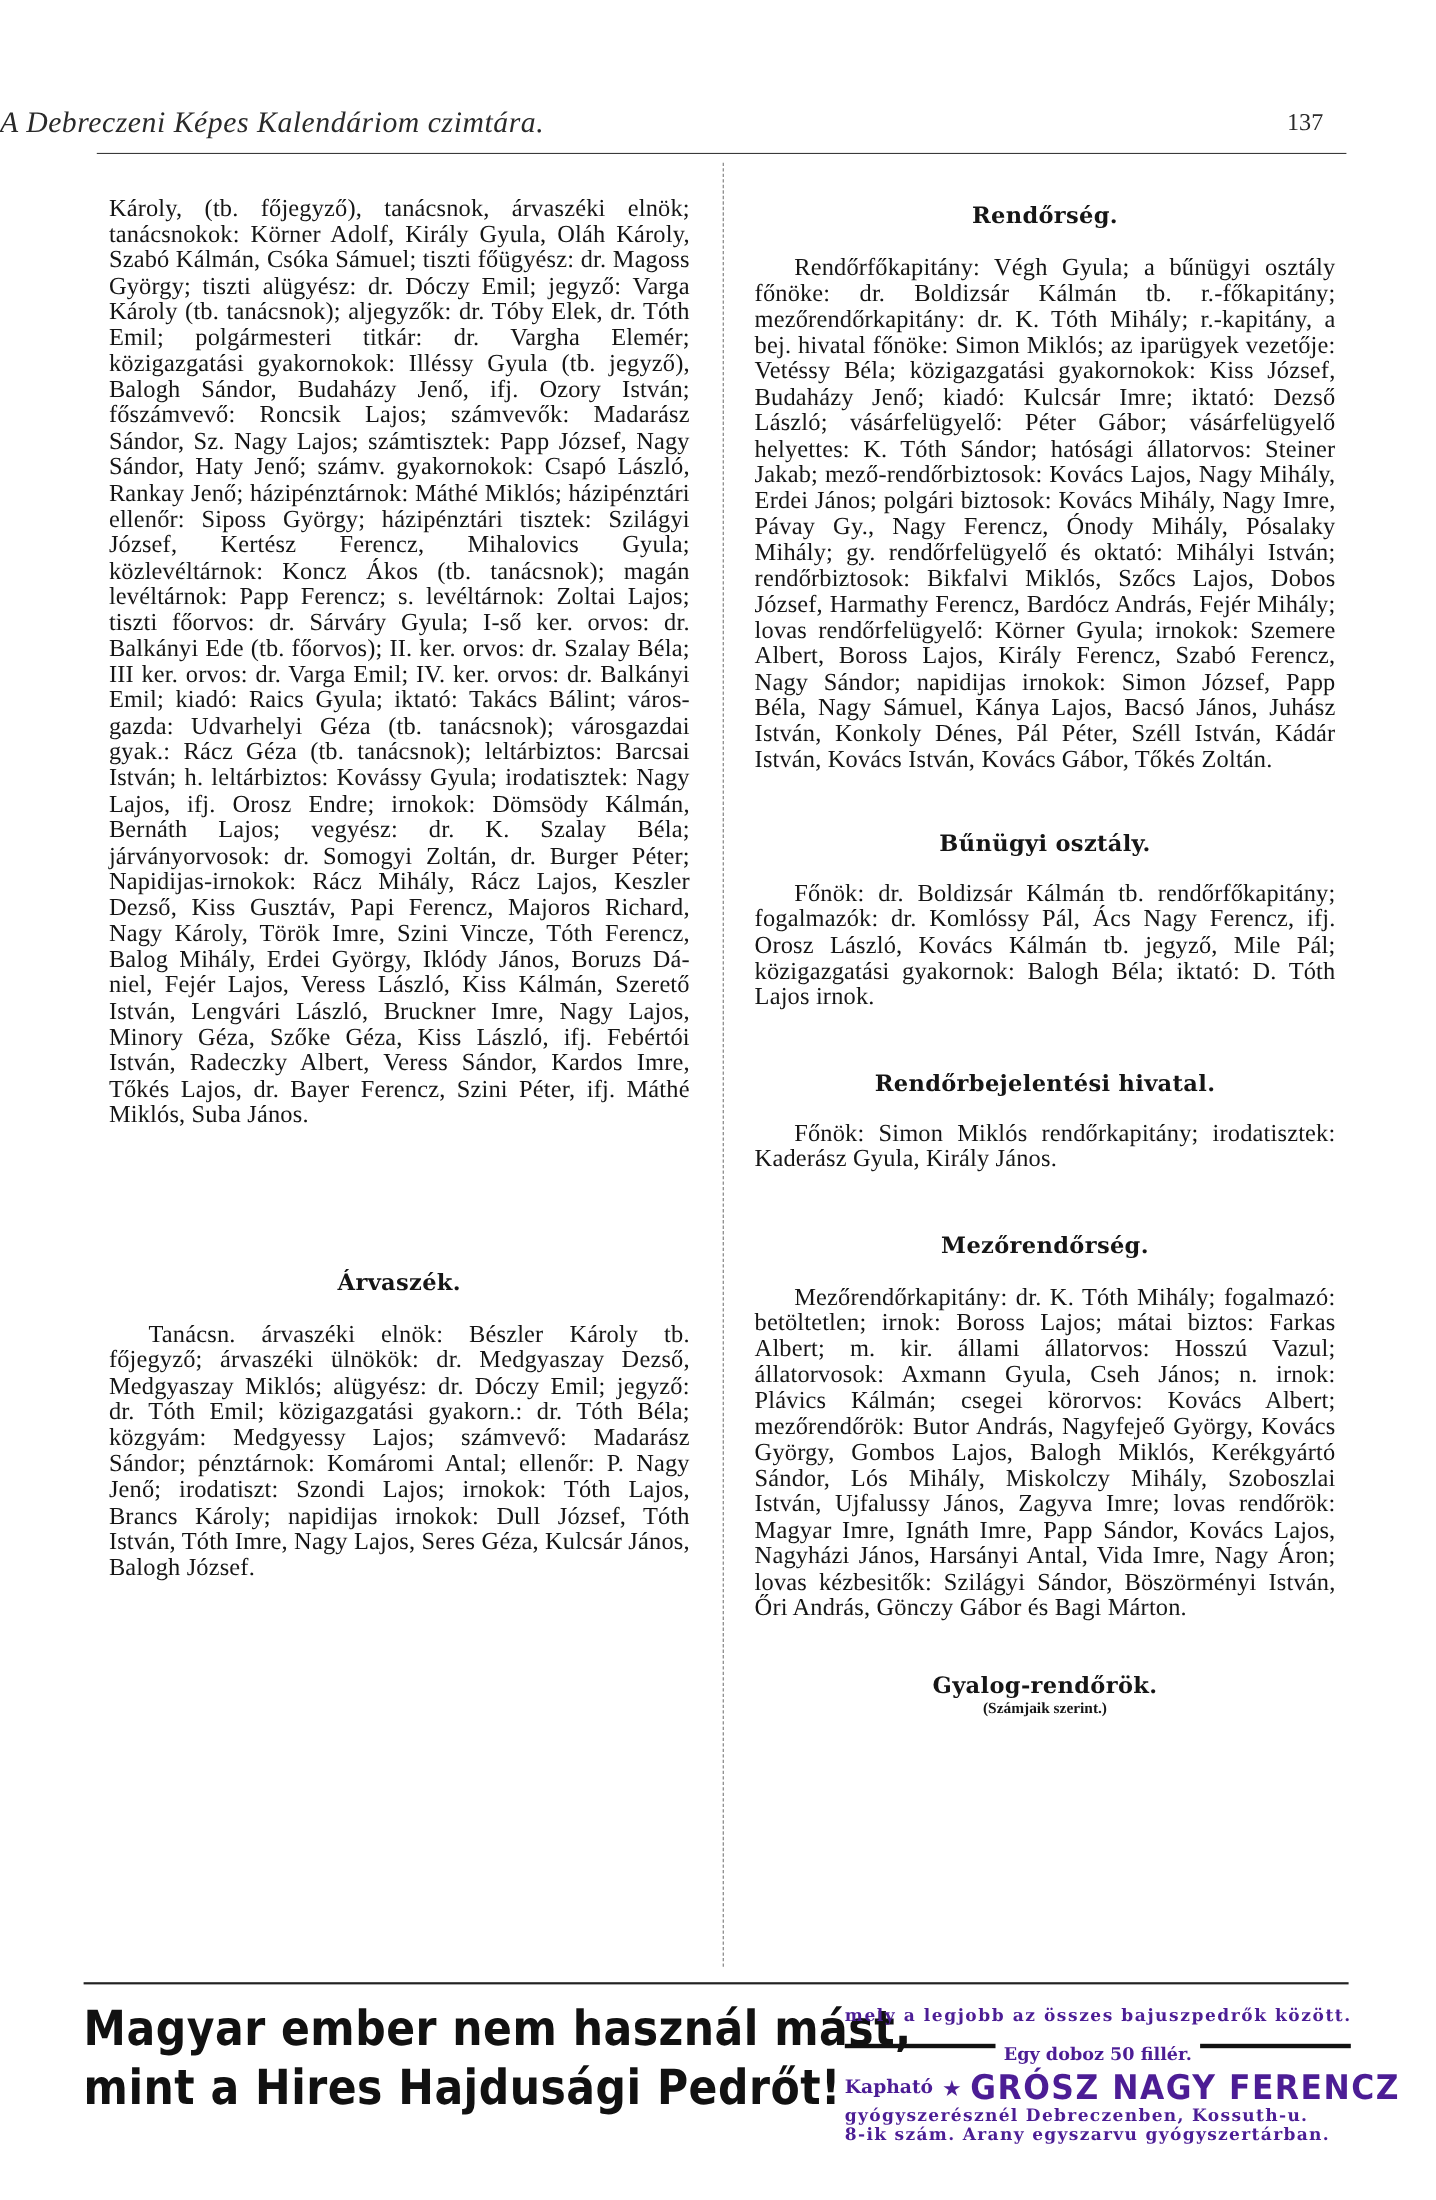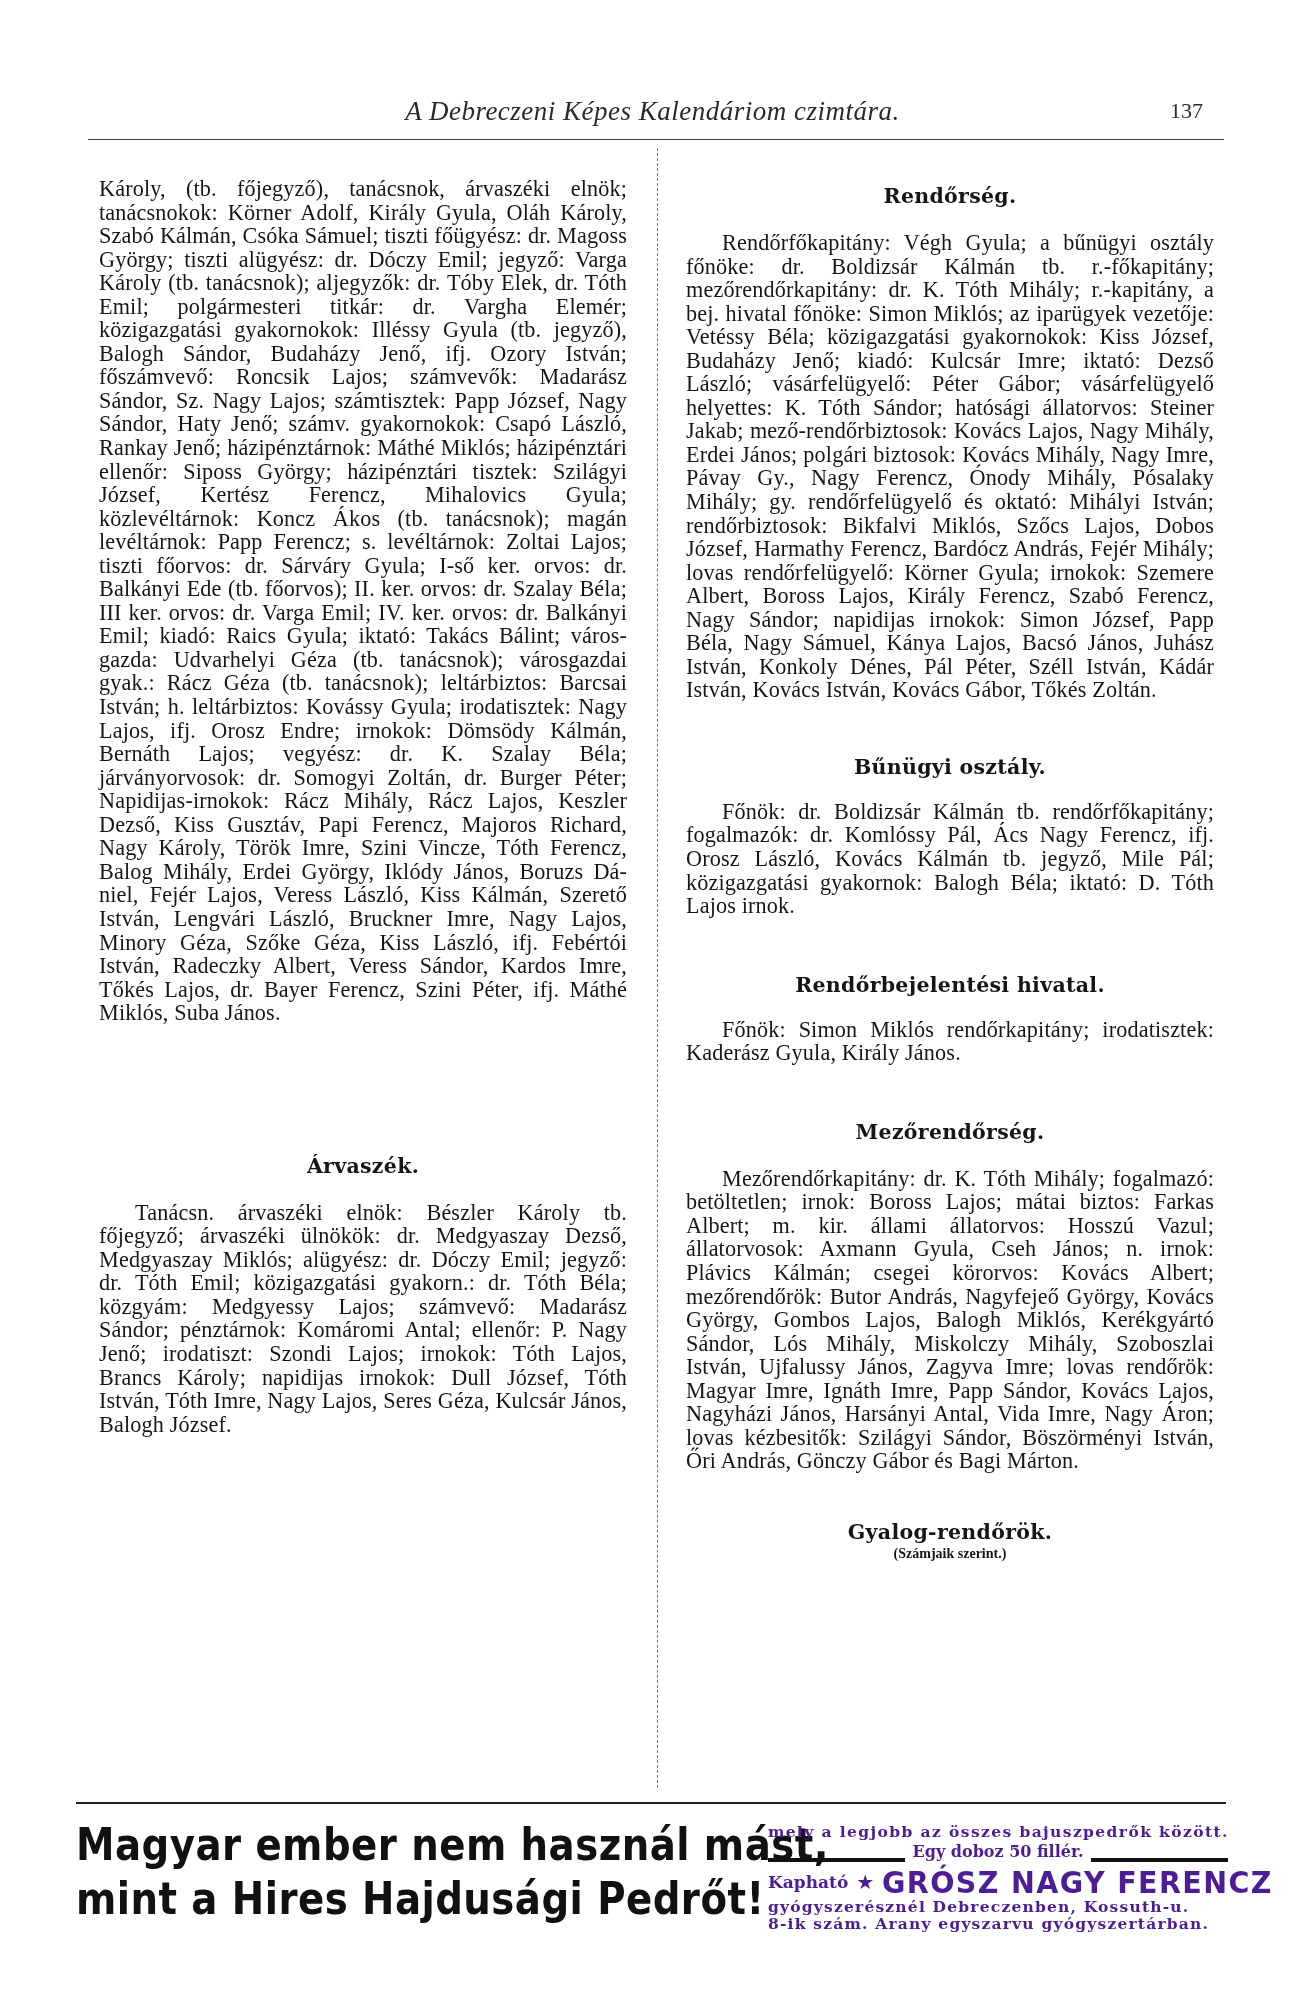--- a/index.html
+++ b/index.html
@@ -1,38 +1,38 @@
 <!DOCTYPE html>
 <html><head>
 <meta charset="utf-8">
 <style>
   html, body { margin:0; padding:0; background:#ffffff; }
   body { width:1305px; height:2000px; position:relative; overflow:hidden; color:#161616;
          font-family:"DejaVu Serif","Liberation Serif",serif; }
-  .header-title { position:absolute; left:0; width:1305px; top:96px; text-align:center;
+  .header-title { position:absolute; left:0; width:1305px; top:96px; text-align:left;
     font-family:"Liberation Serif","DejaVu Serif",serif; font-style:italic; font-size:27px; letter-spacing:0.5px; color:#2a2a2a; }
   .page-number { position:absolute; left:1170px; top:98px; font-size:22px; font-family:"Liberation Serif",serif; color:#2a2a2a; }
   .header-rule { position:absolute; left:88px; width:1136px; top:139px; height:0; border-top:1.6px solid #3a3a3a; }
   .col-divider { position:absolute; left:657px; top:148px; height:1640px; border-left:1px dashed #777; }
   .column { position:absolute; top:166px; }
   .col-left { left:88px; width:550px; }
   .col-right { left:675px; width:550px; }
   .para { font-family:"Liberation Serif","DejaVu Serif",serif; font-size:22.2px; line-height:23.55px;
           text-align:justify; margin:11px; hyphens:manual; letter-spacing:0.15px; }
   .indent { text-indent:36px; }
   .heading { font-family:"DejaVu Serif","Liberation Serif",serif; font-weight:bold; font-size:20.5px;
              text-align:center; margin:0; letter-spacing:0.3px; }
   .subheading { font-family:"Liberation Serif",serif; font-weight:bold; font-size:14px; text-align:center; margin:2px 0 0 0; }
   .ad-rule { position:absolute; left:76px; width:1150px; top:1802px; border-top:2px solid #222; }
   .ad-left { position:absolute; left:76px; top:1818px; width:680px;
              font-family:"DejaVu Sans","Liberation Sans",sans-serif; font-weight:bold; font-size:44px;
              line-height:54px; color:#111; transform:scaleX(0.88); transform-origin:left top; white-space:nowrap; letter-spacing:0.5px; }
   .ad-right { position:absolute; left:768px; top:1822px; width:460px; font-family:"DejaVu Serif",serif; color:#4c1d95; }
   .ad-line1 { font-size:15.5px; font-weight:bold; letter-spacing:1.4px; white-space:nowrap; line-height:20px; }
-  .ad-line2 { display:flex; align-items:flex-end; gap:8px; font-size:16px; font-weight:bold; line-height:20px; white-space:nowrap; }
+  .ad-line2 { display:flex; align-items:flex-start; gap:8px; font-size:16px; font-weight:bold; line-height:20px; white-space:nowrap;margin-top:16px; }
   .ad-bar { flex:1; height:4px; background:#111; }
   .ad-line3 { display:flex; align-items:center; white-space:nowrap; margin-top:4px; line-height:32px; }
   .ad-kaphato { font-size:17px; font-weight:bold; }
   .ad-star { font-size:20px; margin:0 8px; }
   .ad-brand { font-family:"DejaVu Sans",sans-serif; font-weight:bold; font-size:31px; letter-spacing:1.5px; transform:scaleX(0.92); transform-origin:left center; }
   .ad-line4 { font-size:15.5px; font-weight:bold; letter-spacing:1.2px; white-space:nowrap; line-height:17px; }
 </style>
 </head>
 <body>
 

